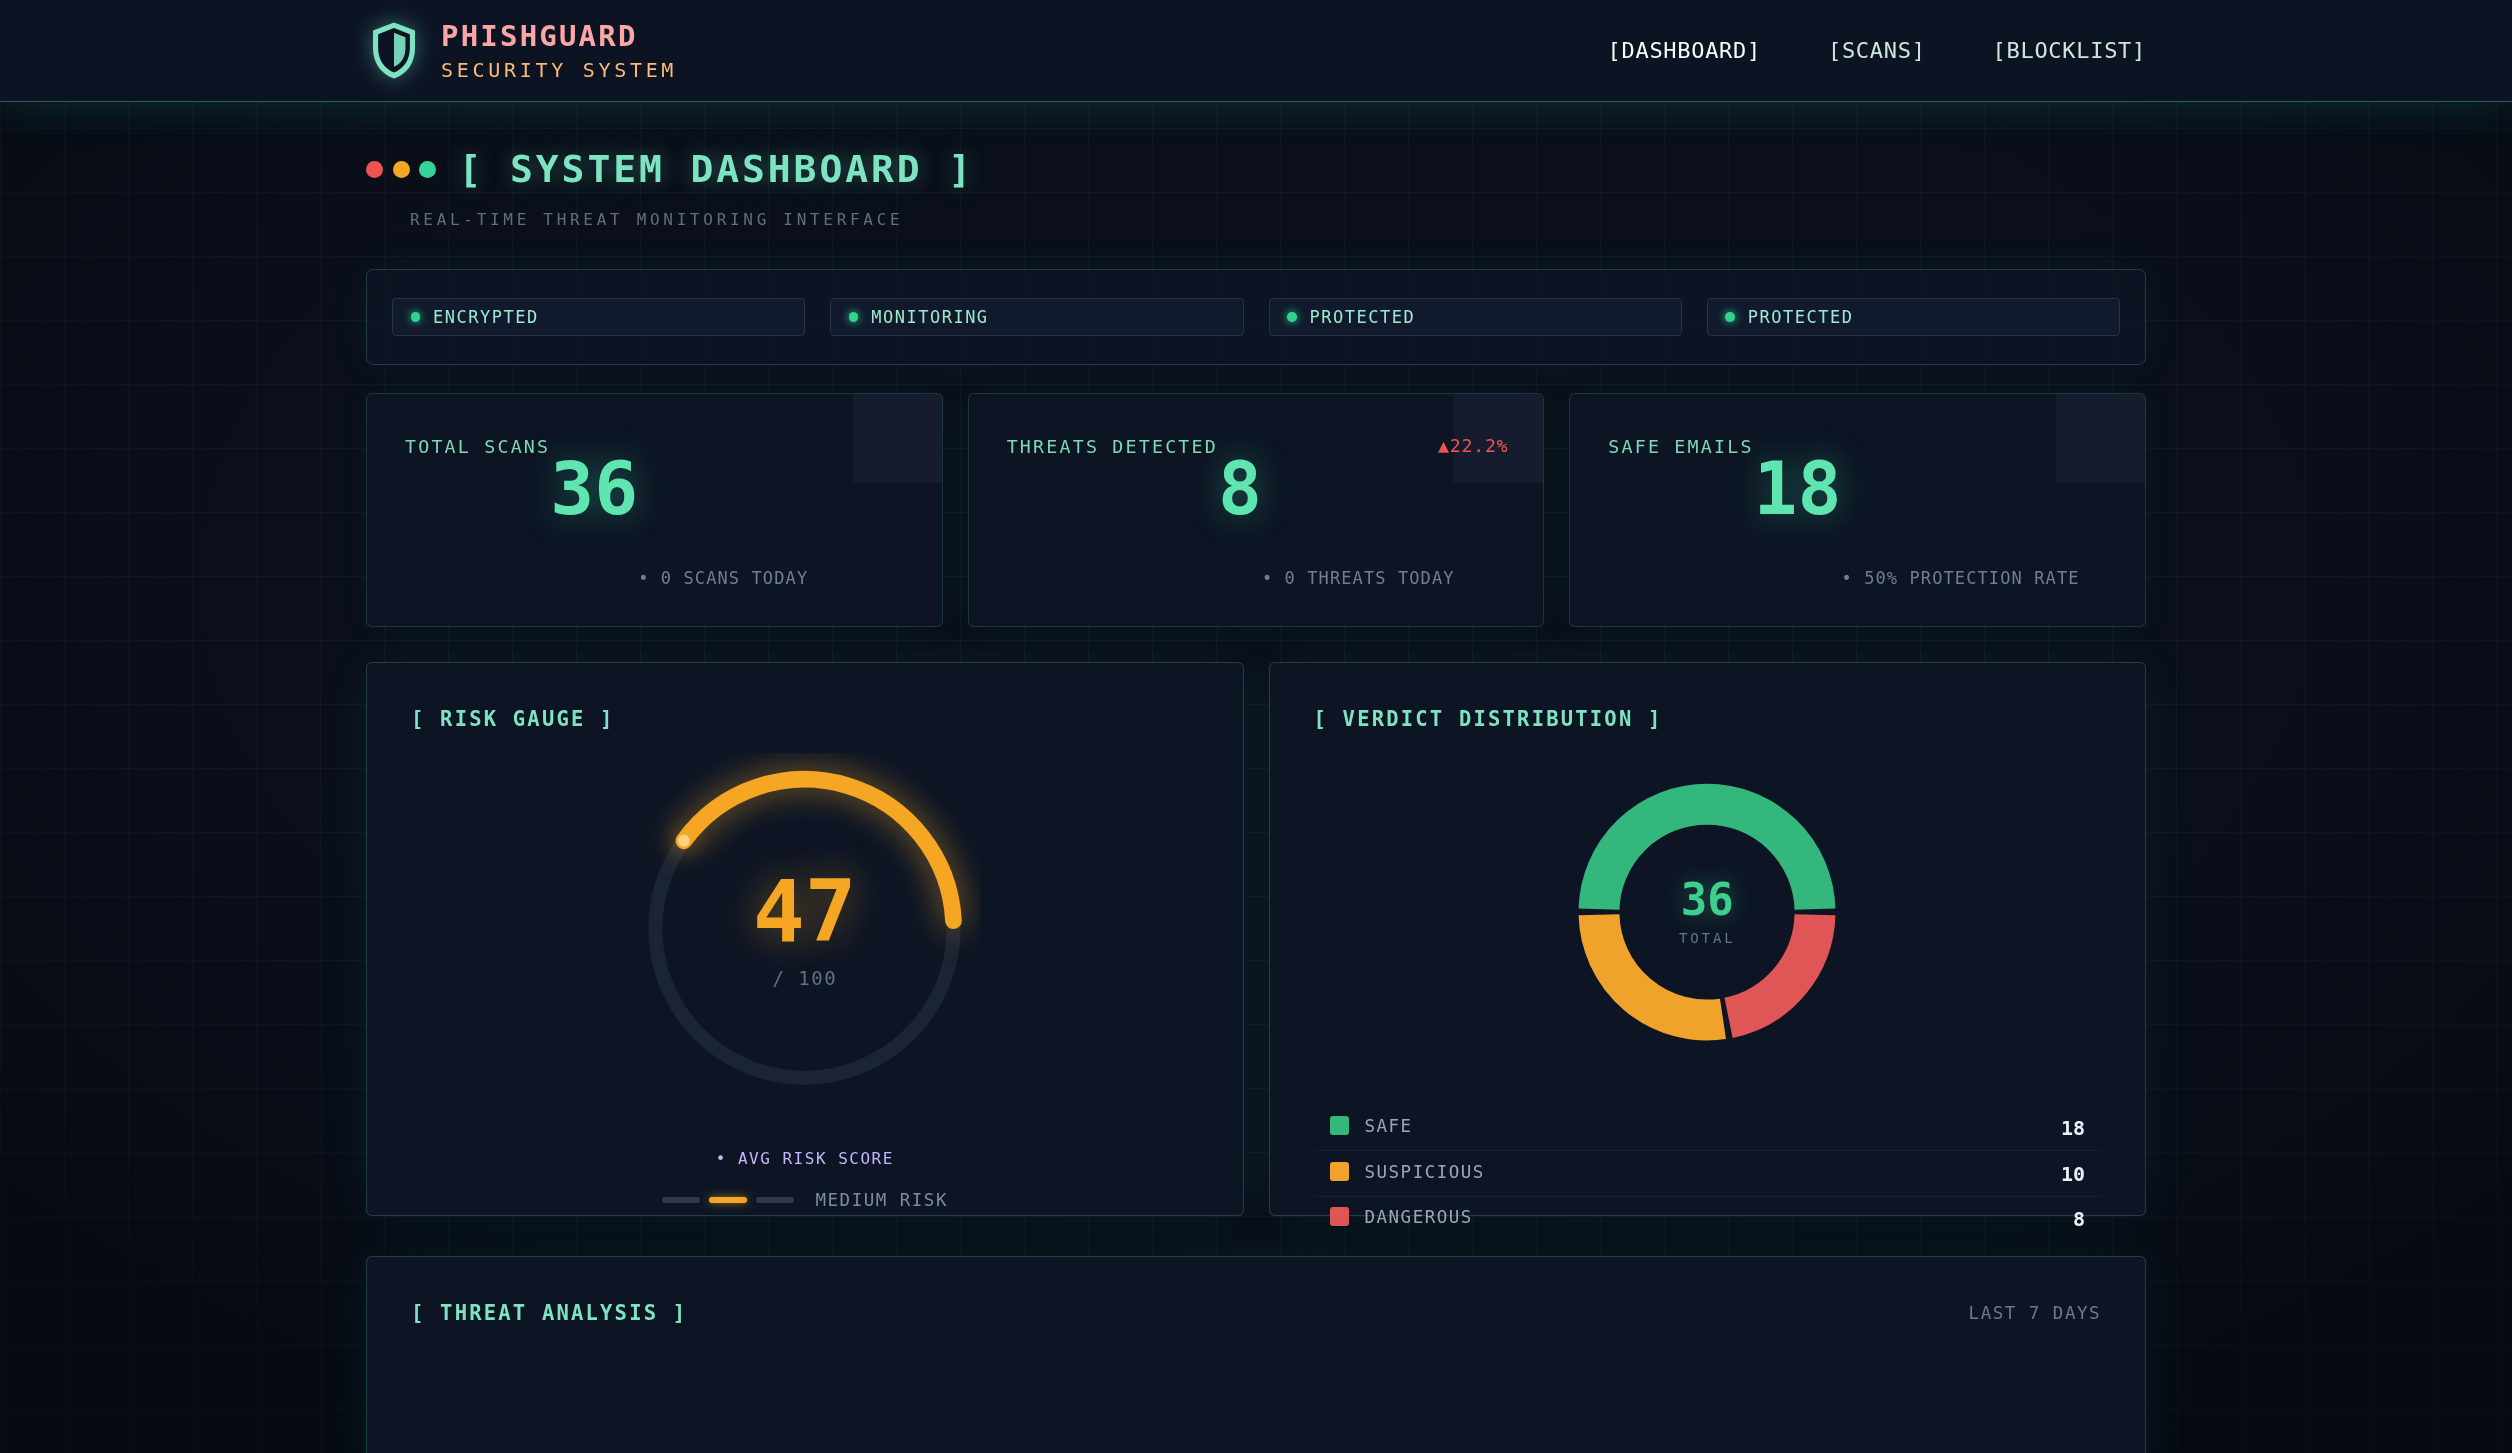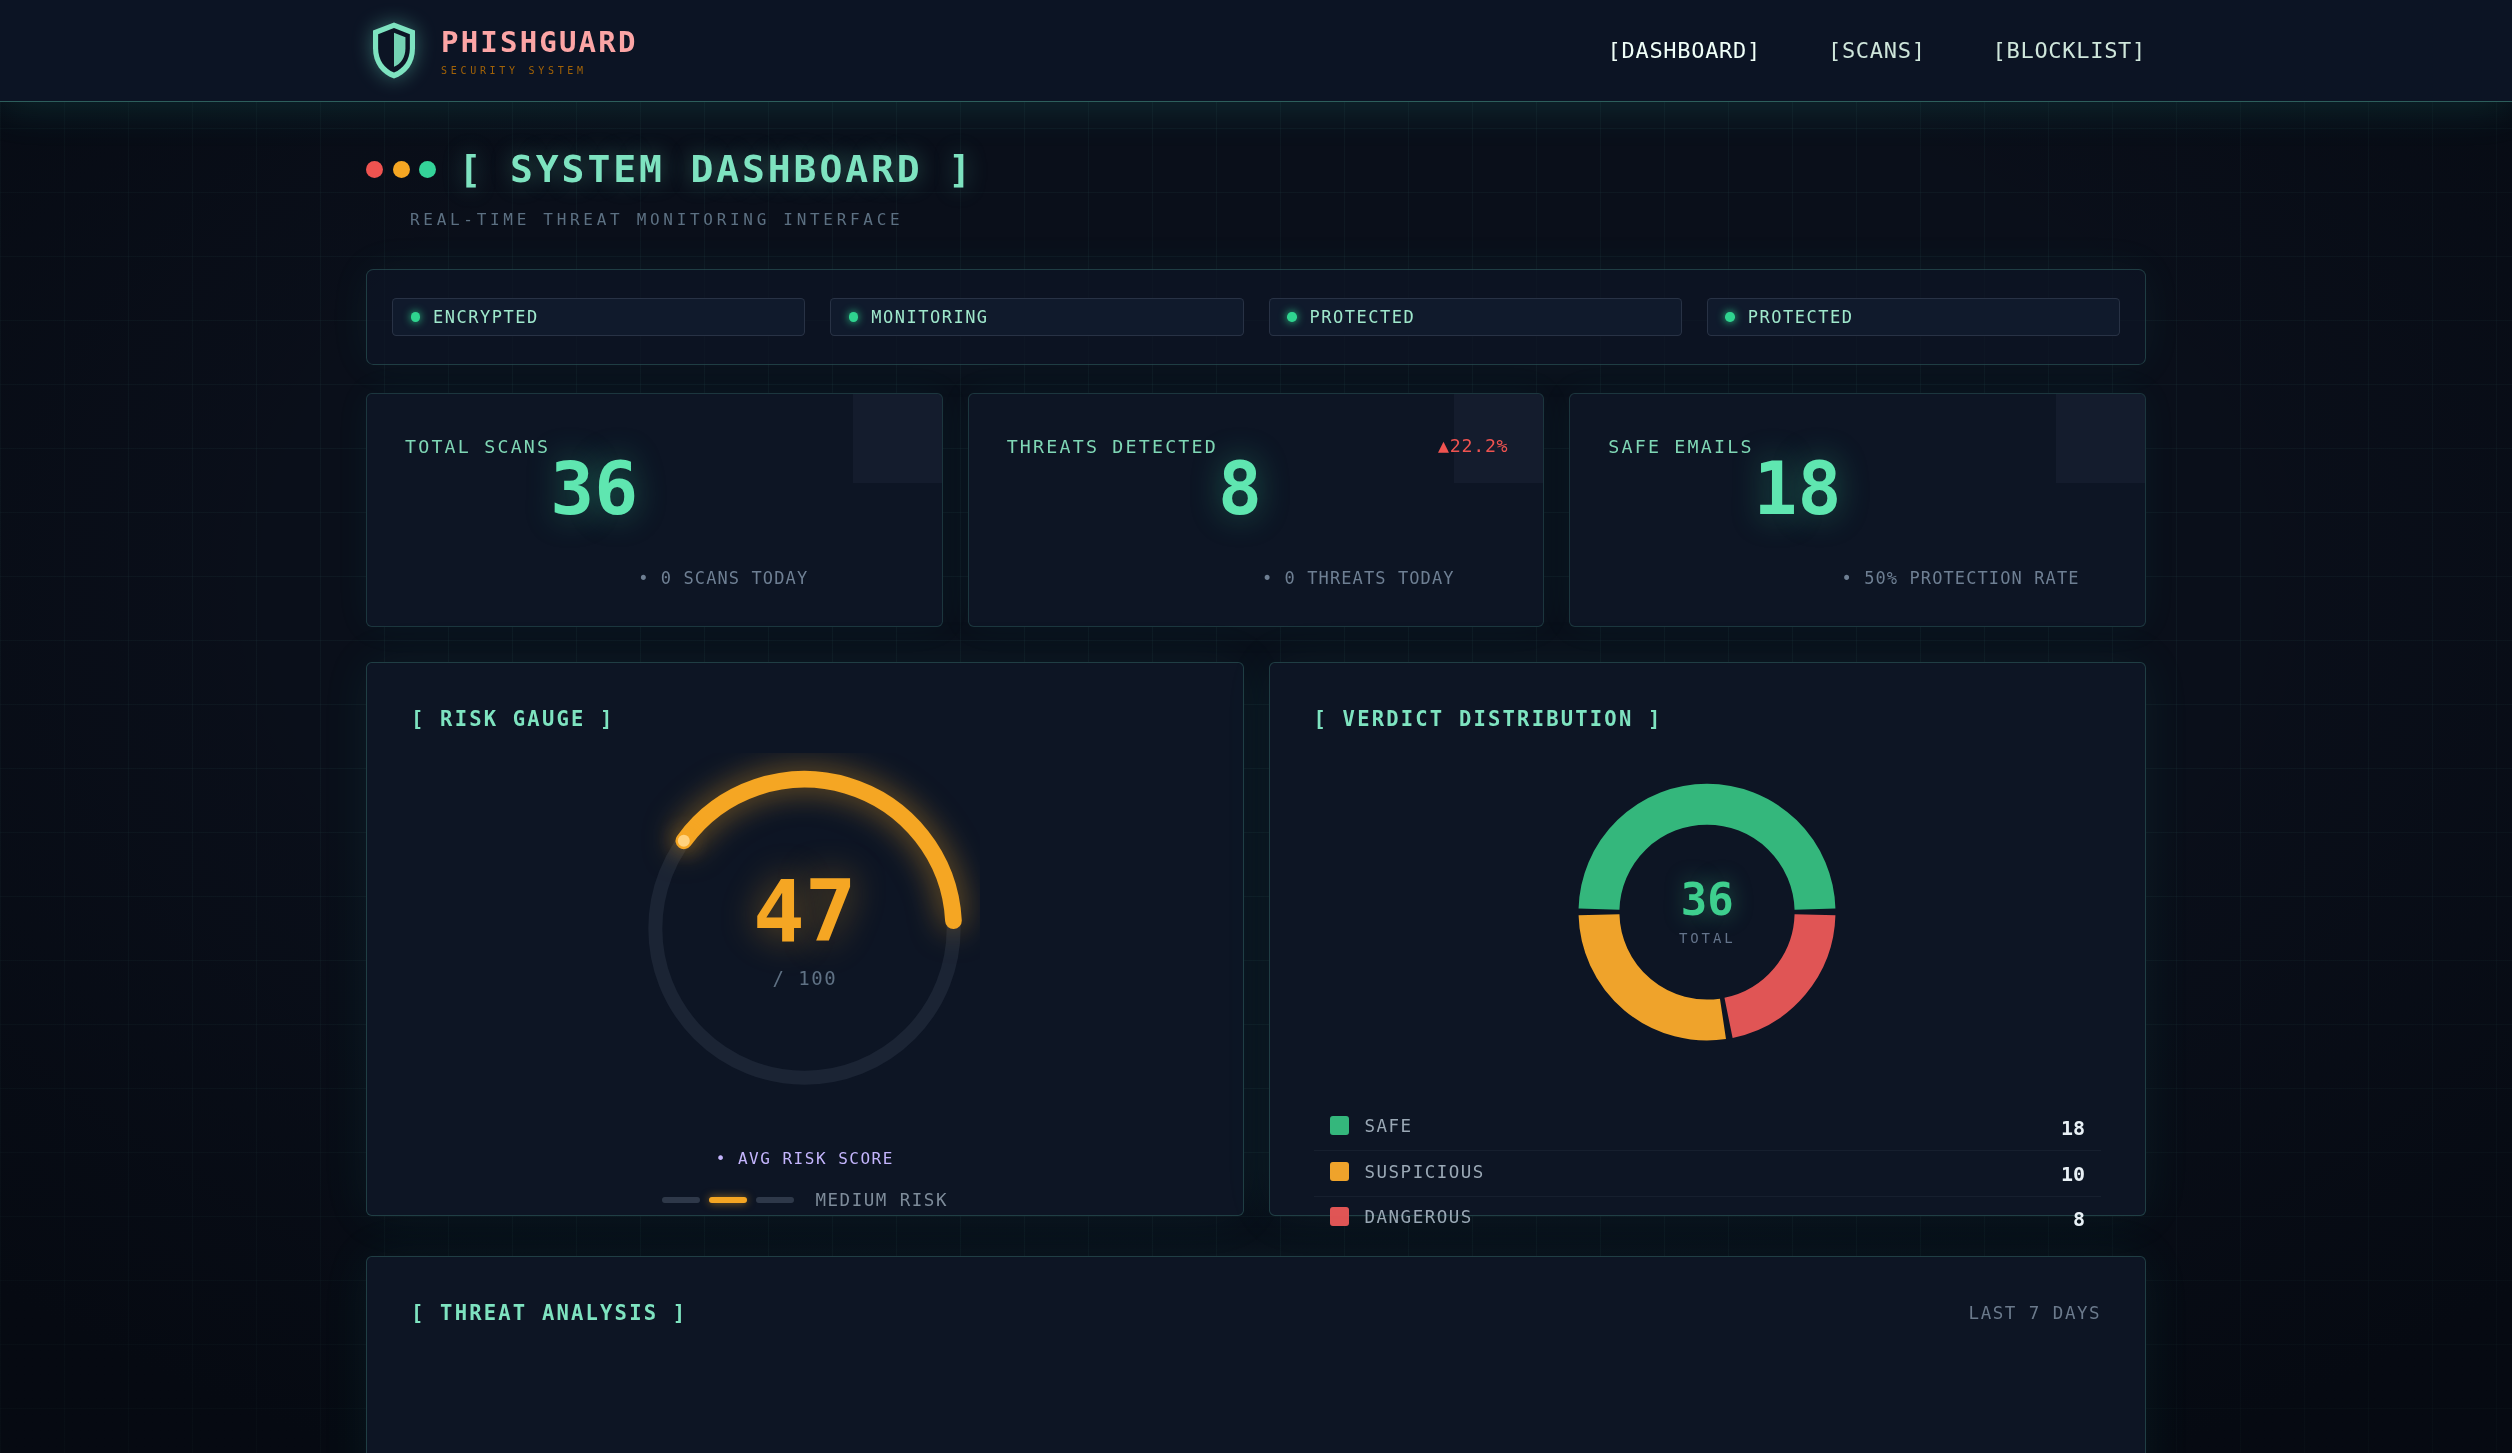--- a/index.html
+++ b/index.html
@@ -22,21 +22,21 @@
   
   .topbar{
     position:relative; z-index:2; height:102px; background:#0c1424;
     border-bottom:1.5px solid rgba(110,231,199,0.35);
     box-shadow:0 2.9px 44px rgba(45,212,191,0.16);
   }
   .topbar-inner{ width:1780px; margin:0 auto; height:100%; display:flex; align-items:center; }
   .brand{ display:flex; align-items:center; gap:19px; cursor:pointer; }
   .shield-logo{ width:56px; height:61px; filter:drop-shadow(0 0 10.2px rgba(110,231,199,0.4)); }
   .brand-name{ font-size:29px; font-weight:bold; color:#fca5a5; letter-spacing:2.2px; }
-  .brand-sub{ font-size:10px; color:#a16207; letter-spacing:3.7px; margin-top:5.8px; }
+  .brand-sub{ font-size:20px; color:#fdba74; letter-spacing:3.7px; margin-top:5.8px; }
   .nav{ margin-left:auto; display:flex; gap:67px; }
   .nav-item{ font-size:22px; color:#cfe6db; letter-spacing:0.7px; cursor:pointer; text-decoration:none; }
   .nav-item.active{ color:#f0fff8; }
 
   
   .content{ position:relative; z-index:1; width:1780px; margin:0 auto; }
 
   .title-row{ display:flex; align-items:center; margin-top:45px; }
   .dot{ width:17px; height:17px; border-radius:50%; margin-right:9.5px; }
   .dot-red{ background:#ef5350; }

